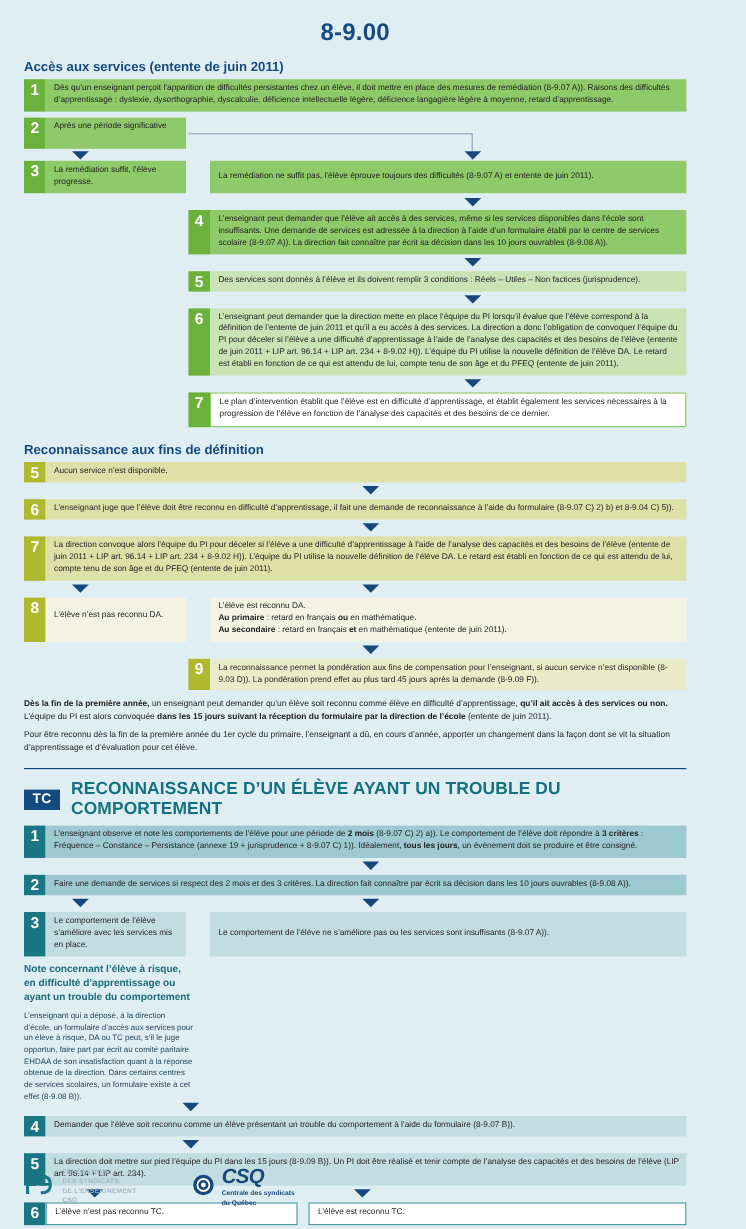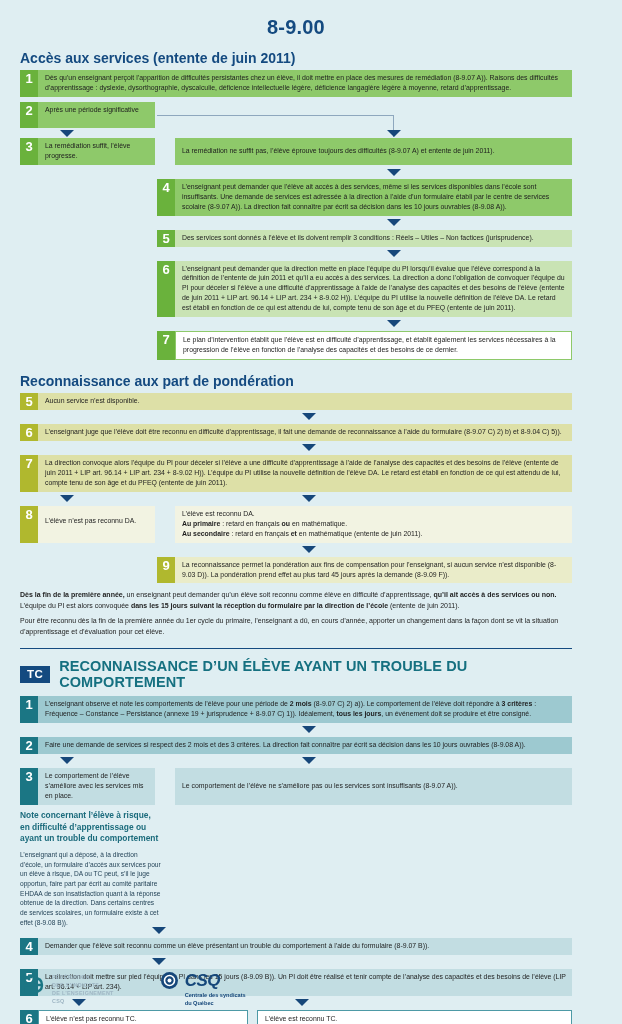--- a/index.html
+++ b/index.html
@@ -20,21 +20,21 @@
   .title-row{display:flex;align-items:center;justify-content:center;gap:9px;margin-top:9px;}
   .tag{
     background:#144a80;color:#fff;font-weight:bold;font-size:11.5px;
     padding:2px 7px 3px;letter-spacing:.4px;line-height:1.1;
   }
   .title-main{
     color:#157080;font-weight:bold;font-size:14.5px;letter-spacing:.1px;
   }
 
   
-  .sec-head{font-size:14px;font-weight:bold;color:#144a80;margin:13px 0 4px;}
+  .sec-head{font-size:11px;font-weight:bold;color:#144a80;margin:13px 0 4px;}
   .sec-sub{font-size:7.2px;color:#1b3a5c;margin:0 0 4px;}
 
   
   .row{display:flex;align-items:stretch;margin-bottom:5px;}
   .badge{
     width:18px;min-width:18px;color:#fff;font-weight:bold;font-size:13px;
     display:flex;align-items:flex-start;justify-content:center;padding-top:2px;
     line-height:1.1;
   }
   .body{
@@ -81,21 +81,21 @@
   .note-title{font-size:8.4px;font-weight:bold;color:#1b6b7c;line-height:1.38;}
   .note-text{font-size:6.6px;line-height:1.47;color:#1d3d52;margin-top:5px;}
 
   
   .cols{display:flex;gap:0;flex-direction:column;}
   .col-left{width:150px;min-width:150px;padding-right:9px;box-sizing:border-box;}
   .col-right{flex:1;}
 
   
   .footer{position:absolute;left:20px;bottom:16px;display:flex;align-items:center;gap:46px;}
-  .logo{display:flex;align-items:flex-start;gap:6px;}
+  .logo{display:flex;align-items:center;gap:6px;}
   .logo-mark{color:#1b7684;}
   .logo-text{font-size:5.4px;font-weight:bold;color:#9fb6c4;line-height:1.45;letter-spacing:.3px;}
   .csq-text{font-size:5.6px;font-weight:bold;color:#16477a;line-height:1.4;}
   .csq-word{font-size:17px;font-weight:bold;color:#16477a;font-style:italic;letter-spacing:-.5px;}
 </style>
 </head>
 <body>
 
 <div class="page">
 
@@ -158,21 +158,21 @@
 
   <div class="arrow-row">
     <div class="arrow" style="left:367px;top:-2px;"></div>
   </div>
 
   <div class="row" style="margin-left:137px;">
     <div class="badge g-badge">7</div>
     <div class="body g-body-w">Le plan d’intervention établit que l’élève est en difficulté d’apprentissage, et établit également les services nécessaires à la progression de l’élève en fonction de l’analyse des capacités et des besoins de ce dernier.</div>
   </div>
 
-  <div class="sec-head">Reconnaissance aux part de pondération</div>
+  <div class="sec-head">Reconnaissance aux fins de définition</div>
 
   <div class="row">
     <div class="badge o-badge">5</div>
     <div class="body o-body">Aucun service n’est disponible.</div>
   </div>
 
   <div class="arrow-row">
     <div class="arrow" style="left:282px;top:-2px;"></div>
   </div>
 

